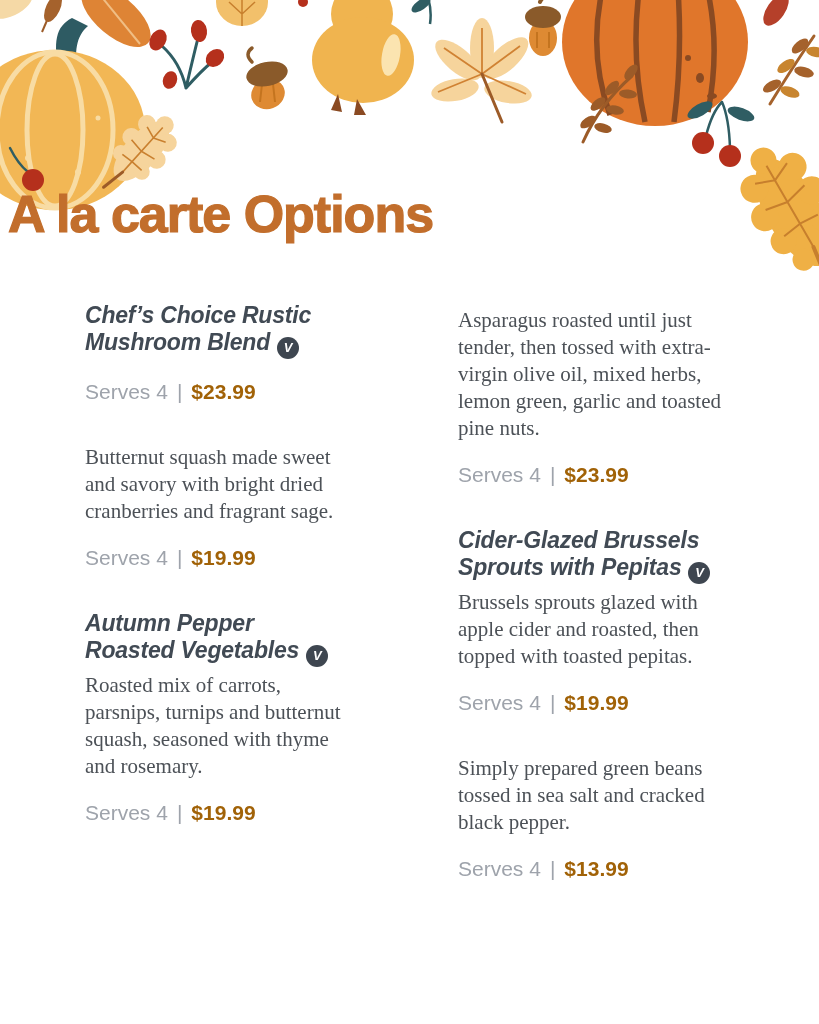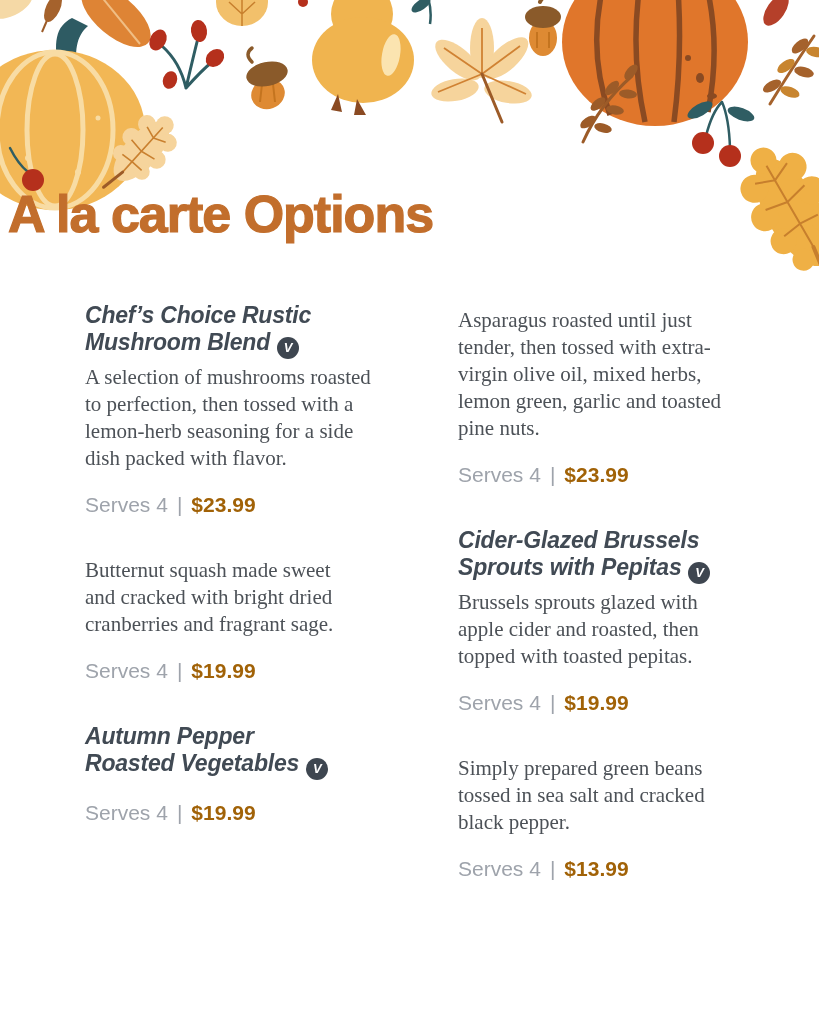--- a/index.html
+++ b/index.html
@@ -232,37 +232,37 @@
 
     <h1 class="title">A la carte Options</h1>
   </div>
 
   <div class="menu">
     <div class="col-left">
 
       <div class="item">
         <h3 class="item-title"><span class="tt">Chef’s Choice Rustic
 Mushroom Blend</span><span class="vbadge">V</span></h3>
-        <div class="desc">A selection of mushrooms roasted
-to perfection, then tossed with a
-lemon-herb seasoning for a side
-dish packed with flavor.</div>
         <div class="serves"><span>Serves 4</span><span class="sep">|</span><span class="price">$23.99</span></div>
       </div>
 
       <div class="item">
         <div class="desc">Butternut squash made sweet
-and cracked with bright dried
+and savory with bright dried
 cranberries and fragrant sage.</div>
         <div class="serves"><span>Serves 4</span><span class="sep">|</span><span class="price">$19.99</span></div>
       </div>
 
       <div class="item">
         <h3 class="item-title"><span class="tt">Autumn Pepper
 Roasted Vegetables</span><span class="vbadge">V</span></h3>
+        <div class="desc">Roasted mix of carrots,
+parsnips, turnips and butternut
+squash, seasoned with thyme
+and rosemary.</div>
         <div class="serves"><span>Serves 4</span><span class="sep">|</span><span class="price">$19.99</span></div>
       </div>
 
     </div>
     <div class="col-right">
 
       <div class="item">
         <div class="desc">Asparagus roasted until just
 tender, then tossed with extra-
 virgin olive oil, mixed herbs,

